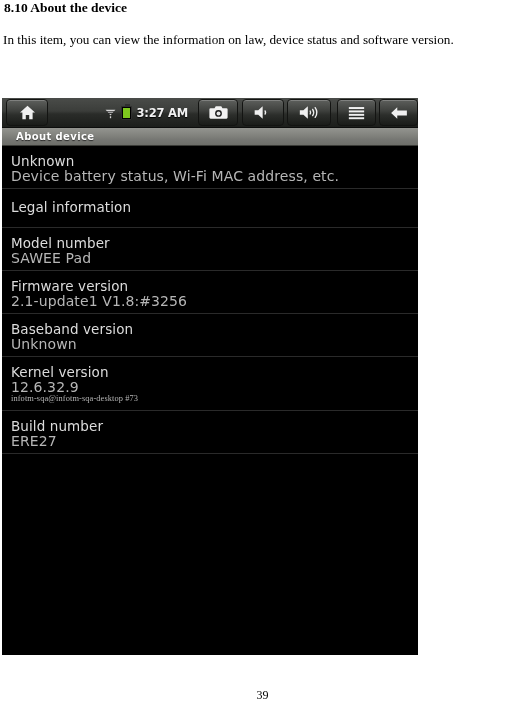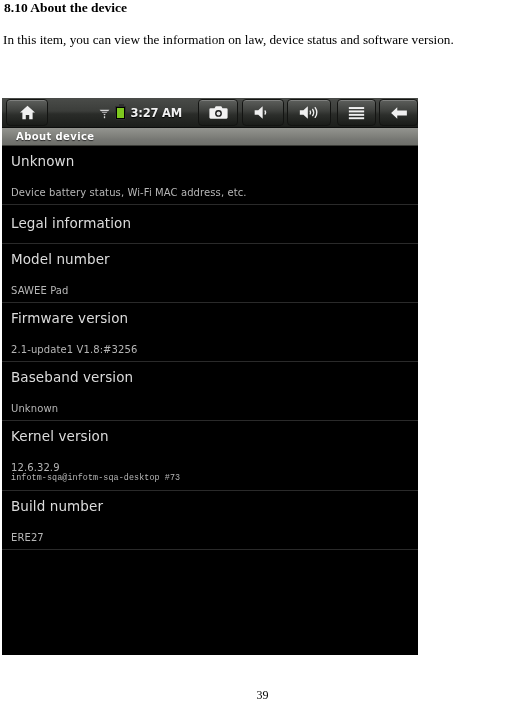--- a/index.html
+++ b/index.html
@@ -89,21 +89,21 @@
   .sysbtn.volup { width: 42px; margin-left: 3px; }
   .sysbtn.menu { width: 37px; margin-left: 6px; }
   .sysbtn.back { width: 37px; margin-left: 3px; }
 
   .sysbar-spacer { flex: 1 1 auto; }
 
   .status-cluster {
     display: flex;
     align-items: center;
     gap: 4px;
-    margin-right: 12px;
+    margin-right: 6px;
   }
   .clock {
     color: #f2f2f2;
     font-family: "DejaVu Sans", sans-serif;
     font-size: 11.5px;
     font-weight: bold;
     letter-spacing: -0.2px;
     text-shadow: 0 1px 1px #000;
   }
   .battery-ico {
@@ -162,28 +162,28 @@
   .row-title {
     color: #dcdcdc;
     font-family: "DejaVu Sans", sans-serif;
     font-size: 13.5px;
     line-height: 17px;
     letter-spacing: 0.1px;
   }
   .row-sub {
     color: #b6b6b6;
     font-family: "DejaVu Sans", sans-serif;
-    font-size: 10px;
+    font-size: 14px;
     line-height: 11px;
     letter-spacing: 0.1px;
-    margin-top: 17px;
+    margin-top: 1px;
   }
   .row-sub2 {
     color: #b6b6b6;
-    font-family: Liberation Mono, monospace;
+    font-family: Liberation Serif, serif;
     font-size: 8.4px;
     line-height: 11px;
     letter-spacing: 0.1px;
   }
   .list-row.no-sub { padding: 10px 16px 11px 9px; }
   .list-filler { background: #000; }
 
   svg { display: block; }
 </style>
 </head>

